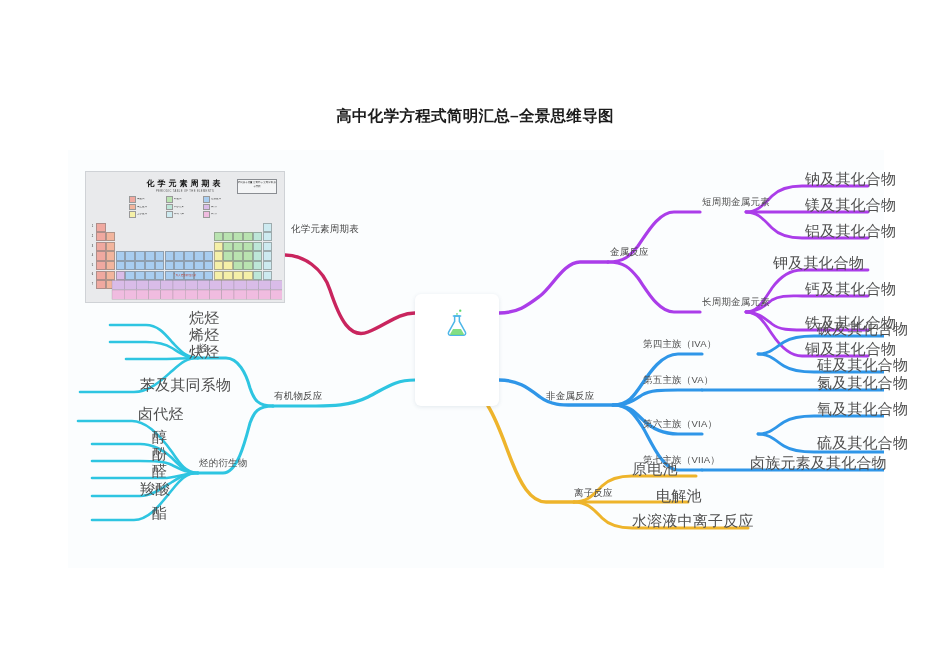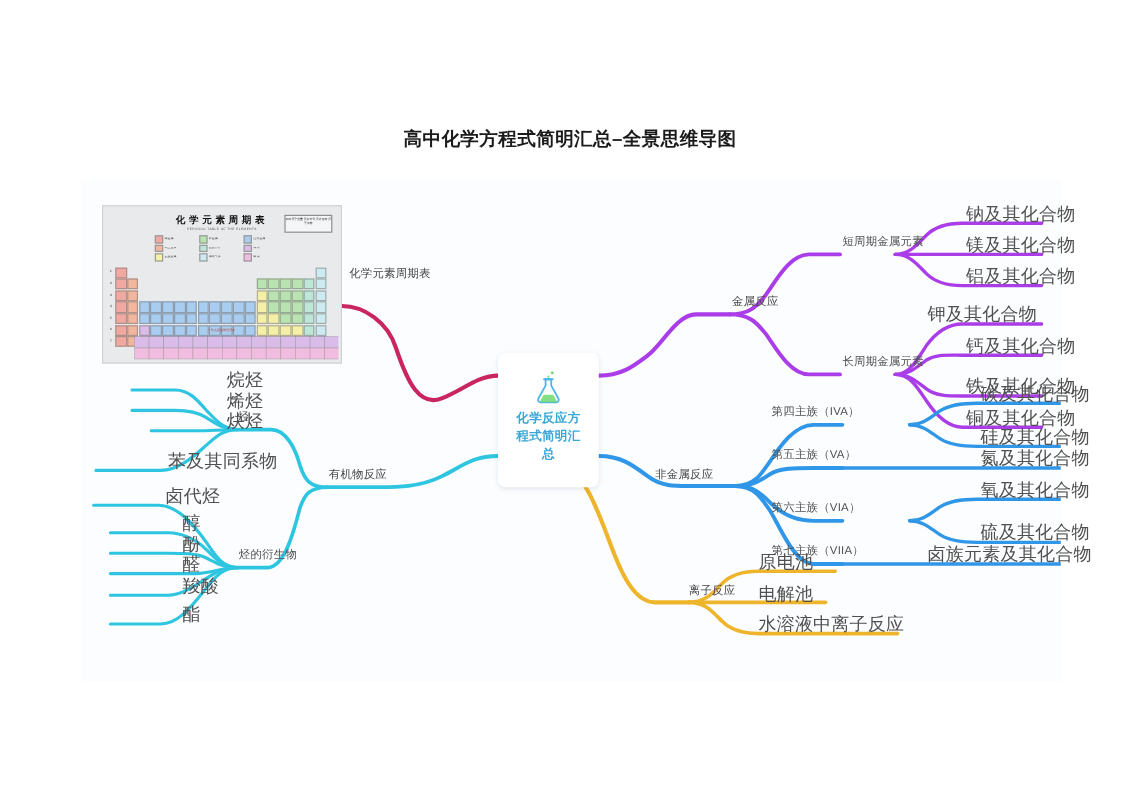--- a/index.html
+++ b/index.html
@@ -394,39 +394,38 @@
   </div>
 
   <div id="central-node">
     <svg class="flask-icon" viewBox="0 0 24 28" xmlns="http://www.w3.org/2000/svg">
       <circle cx="15" cy="2.5" r="1.1" fill="#5ed86a"></circle>
       <circle cx="12" cy="5.5" r="0.9" fill="#7fe08a"></circle>
       <path d="M9.8 7.5 L9.8 12.5 L4.2 22.5 A2 2 0 0 0 6 25.5 L18 25.5 A2 2 0 0 0 19.8 22.5 L14.2 12.5 L14.2 7.5 Z" fill="none" stroke="#4db6e8" stroke-width="1.4" stroke-linejoin="round"></path>
       <path d="M8.3 19.5 L15.7 19.5 L18.6 24.6 A1.4 1.4 0 0 1 17.4 25.3 L6.6 25.3 A1.4 1.4 0 0 1 5.4 24.6 Z" fill="#6fd86f" opacity="0.85"></path>
       <line x1="8.6" y1="7.5" x2="15.4" y2="7.5" stroke="#4db6e8" stroke-width="1.4" stroke-linecap="round"></line>
     </svg>
-    <div id="central-label">化学反应方程式简明汇总</div>
   </div>
 
   <div class="node l2" style="left:223px; top:73px;">化学元素周期表</div>
 
   <div class="node l2" style="left:206px; top:240px;">有机物反应</div>
   <div class="node l3" style="left:130px; top:192px;">烃</div>
   <div class="node l3" style="left:131px; top:307px;">烃的衍生物</div>
 
   <div class="node leaf" style="left:121px; top:159px;">烷烃</div>
   <div class="node leaf" style="left:121px; top:176px;">烯烃</div>
   <div class="node leaf" style="left:121px; top:193px;">炔烃</div>
   <div class="node leaf" style="left:72px; top:226px;">苯及其同系物</div>
 
   <div class="node leaf" style="left:70px; top:255px;">卤代烃</div>
   <div class="node leaf" style="left:84px; top:278px;">醇</div>
   <div class="node leaf" style="left:84px; top:295px;">酚</div>
   <div class="node leaf" style="left:84px; top:312px;">醛</div>
-  <div class="node leaf" style="left:84px; top:330px;">羧酸</div>
+  <div class="node leaf" style="left:72px; top:330px;">羧酸</div>
   <div class="node leaf" style="left:84px; top:354px;">酯</div>
 
   <div class="node l2" style="left:542px; top:96px;">金属反应</div>
   <div class="node l3" style="left:634px; top:46px;">短周期金属元素</div>
   <div class="node l3" style="left:634px; top:146px;">长周期金属元素</div>
 
   <div class="node leaf" style="left:737px; top:20px;">钠及其化合物</div>
   <div class="node leaf" style="left:737px; top:46px;">镁及其化合物</div>
   <div class="node leaf" style="left:737px; top:72px;">铝及其化合物</div>
   <div class="node leaf" style="left:705px; top:104px;">钾及其化合物</div>
@@ -438,20 +437,20 @@
   <div class="node l3" style="left:575px; top:188px;">第四主族（IVA）</div>
   <div class="node l3" style="left:575px; top:224px;">第五主族（VA）</div>
   <div class="node l3" style="left:575px; top:268px;">第六主族（VIA）</div>
   <div class="node l3" style="left:575px; top:304px;">第七主族（VIIA）</div>
 
   <div class="node leaf" style="left:749px; top:170px;">碳及其化合物</div>
   <div class="node leaf" style="left:749px; top:206px;">硅及其化合物</div>
   <div class="node leaf" style="left:749px; top:224px;">氮及其化合物</div>
   <div class="node leaf" style="left:749px; top:250px;">氧及其化合物</div>
   <div class="node leaf" style="left:749px; top:286px;font-family:Liberation Mono, monospace;">硫及其化合物</div>
-  <div class="node leaf" style="left:705px; top:304px;">卤族元素及其化合物</div>
+  <div class="node leaf" style="left:682px; top:304px;">卤族元素及其化合物</div>
 
   <div class="node l2" style="left:506px; top:337px;">离子反应</div>
   <div class="node leaf" style="left:564px; top:310px;">原电池</div>
-  <div class="node leaf" style="left:564px; top:337px;">电解池</div>
+  <div class="node leaf" style="left:588px; top:337px;">电解池</div>
   <div class="node leaf" style="left:564px; top:362px;">水溶液中离子反应</div>
 
 </div>
 
 </body></html>

